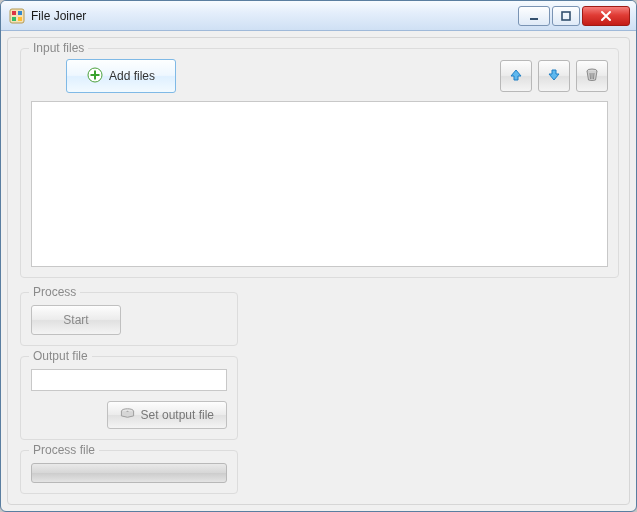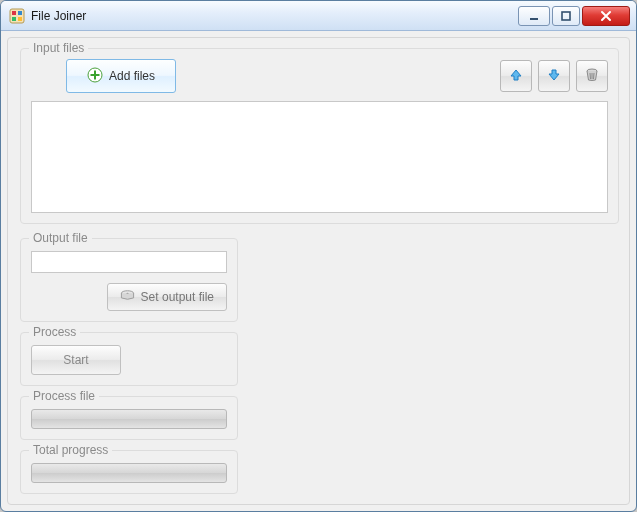--- a/index.html
+++ b/index.html
@@ -113,48 +113,44 @@
           </div>
         </div>
 
         <div class="file-list"></div>
       </div>
     </div>
 
     <div class="col-right">
 
       <div class="group">
+        <div class="legend"><span>Process</span></div>
+        <div class="start-btn">
+          <span>Start</span>
+        </div>
+      </div>
+
+      <div class="group">
         <div class="legend"><span>Output file</span></div>
         <div class="output-field"></div>
         <div class="set-output-row">
           <div class="set-output-btn">
             <span>
               <svg width="15" height="14" viewBox="0 0 16 14">
                 <ellipse cx="8" cy="4" rx="6.5" ry="2.6" fill="#e6e6e6" stroke="#9a9a9a"></ellipse>
                 <path d="M1.5 4 L1.5 9 Q8 12 14.5 9 L14.5 4" fill="#d6d6d6" stroke="#9a9a9a"></path>
                 <ellipse cx="8" cy="4" rx="1.2" ry=".6" fill="#9a9a9a"></ellipse>
               </svg>
             </span>
             <span>Set output file</span>
           </div>
         </div>
       </div>
 
       <div class="group">
-        <div class="legend"><span>Process</span></div>
-        <div class="start-btn">
-          <span>Start</span>
-        </div>
-      </div>
-
-      <div class="group">
         <div class="legend"><span>Process file</span></div>
         <div class="progress"></div>
       </div>
 
-      <div class="group">
-        <div class="legend"><span>Total progress</span></div>
-        <div class="progress"></div>
-      </div>
 
     </div>
   </div>
 </div>
 
 </body></html>

